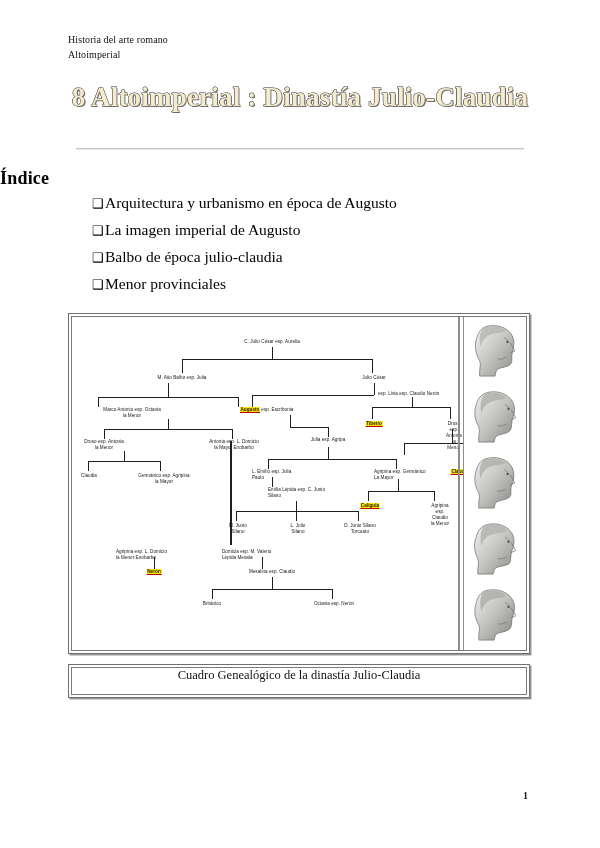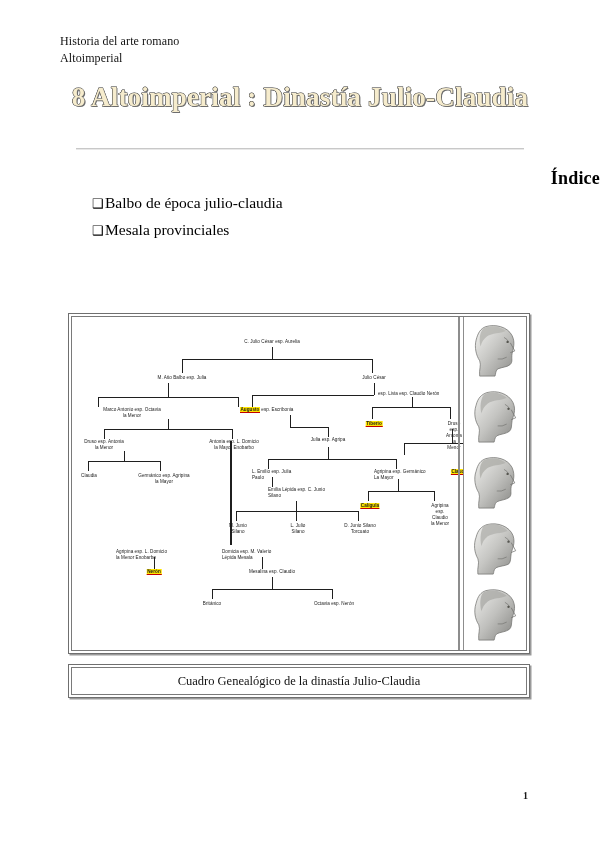--- a/index.html
+++ b/index.html
@@ -17,23 +17,23 @@
   }
   .page {
     position: absolute;
     inset: 0;
     background: #fff;
   }
 
   
   .doc-header {
     position: absolute;
-    left: 60px;
+    left: 68px;
     top: 33px;
-    font-size: 12px;
+    font-size: 10px;
     line-height: 1.45;
     letter-spacing: 0.1px;
     color: #111;
   }
 
   
   .title-wrap {
     position: absolute;
     left: 0;
     right: 0;
@@ -63,21 +63,21 @@
     border-top: 1px solid #c8c8c8;
     box-shadow: 0 1px 0 #e8e8e8;
   }
 
   
   .index-title {
     position: absolute;
     left: 0;
     right: 0;
     top: 168px;
-    text-align: right;
+    text-align: left;
     font-size: 18px;
     font-weight: bold;
     letter-spacing: 0.2px;
   }
   .index-list {
     position: absolute;
     left: 92px;
     top: 190px;
     width: 420px;
     list-style: none;
@@ -181,21 +181,20 @@
     box-shadow: 1.5px 1.5px 0 #9a9a9a;
     display: flex;
     align-items: center;
     justify-content: center;
   }
   .caption-inner {
     position: absolute;
     inset: 2px;
     border: 1px solid #7a7a7a;
     display: flex;
-    align-items: center;
     justify-content: center;
     font-size: 12.5px;
     color: #111;
   }
 
   
   .bust {
     position: absolute;
     left: 4px;
     width: 54px;
@@ -222,22 +221,24 @@
     <div>Altoimperial</div>
   </div>
 
   <div class="title-wrap">
     <span class="wordart">8 Altoimperial : Dinastía Julio-Claudia</span>
   </div>
   <div class="title-rule"></div>
 
   <div class="index-title">Índice</div>
   <ul class="index-list">
+    <li><span class="index-bullet">❑</span><span>Arquitectura y urbanismo en época de Augusto</span></li>
+    <li><span class="index-bullet">❑</span><span>La imagen imperial de Augusto</span></li>
     <li><span class="index-bullet">❑</span><span>Balbo de época julio-claudia</span></li>
-    <li><span class="index-bullet">❑</span><span>Mesala provinciales</span></li>
+    <li><span class="index-bullet">❑</span><span>Menor provinciales</span></li>
   </ul>
 
   <div class="figure">
     <div class="figure-inner">
 
       <div class="tree-area">
 
         <div class="node c" style="left:200px; top:22px;">C. Julio César esp. Aurelia</div>
         <div class="ln lnv" style="left:200px; top:30px; height:12px;"></div>
         <div class="ln lnh" style="left:110px; top:42px; width:190px;"></div>

